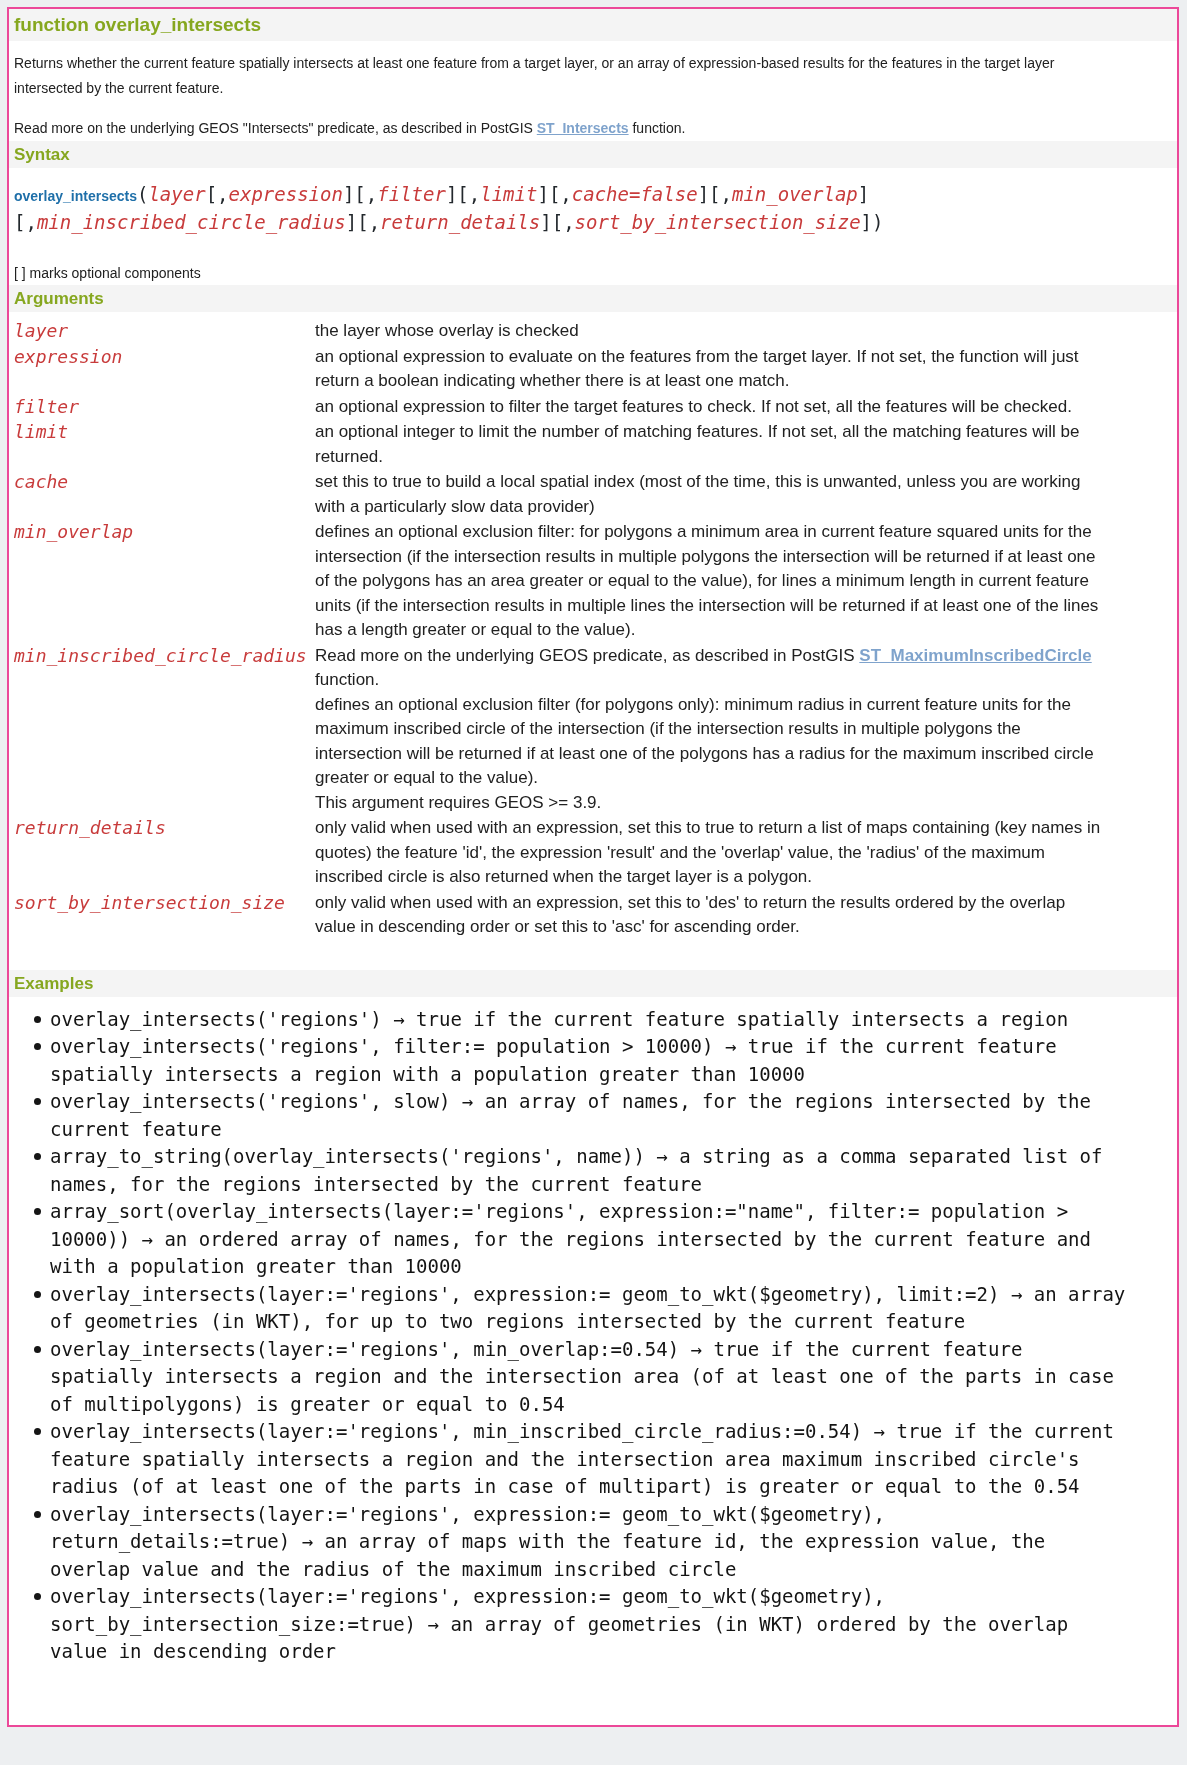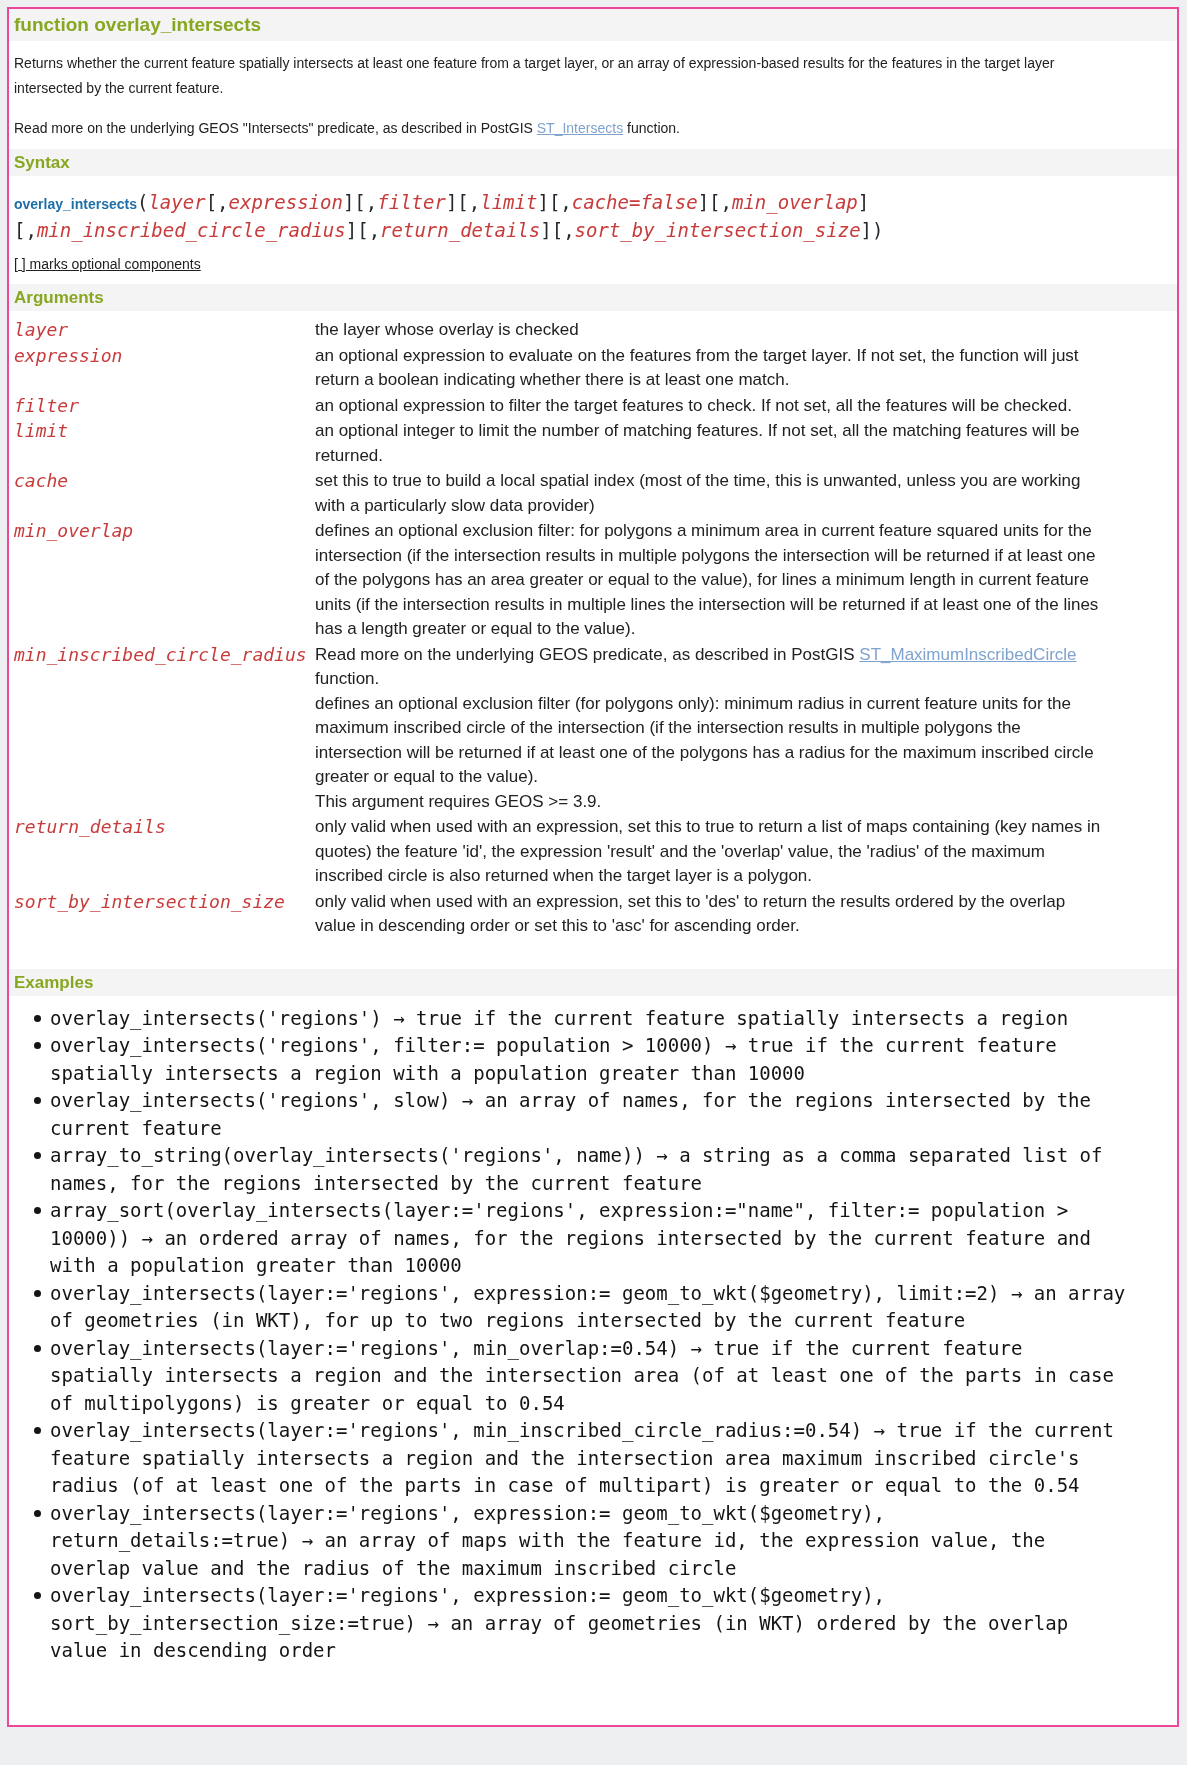--- a/index.html
+++ b/index.html
@@ -17,37 +17,37 @@
   .titlebar{
     background:var(--header-bg,#f4f4f4);
     color:var(--accent-green,#86a71f);
     font-size:19px;font-weight:bold;line-height:20px;
     padding:6px 5px;
   }
   .bar{
     background:var(--header-bg,#f4f4f4);
     color:var(--accent-green,#86a71f);
     font-size:17px;font-weight:bold;line-height:19px;
-    padding:4px 5px;margin-top:8px;
+    padding:4px 5px;
   }
   .bar-examples{margin-top:30px;}
   .pad{padding:0 12px 0 5px;}
   .para{margin:10px 0 0 0;font-size:14px;line-height:24.5px;max-width:1075px;}
   .readmore{margin-top:16px;}
-  .link{color:var(--link-blue,#7fa3cc);text-decoration:underline;cursor:pointer;}
+  .link{color:var(--link-blue,#7fa3cc);text-decoration:underline;cursor:pointer;font-weight:bold;}
   .syntax{
     margin-top:13px;
     font-family:"DejaVu Sans Mono",monospace;
     font-size:19px;line-height:26px;color:#23282d;
     max-width:1153px;
   }
   .t-fn{font-family:"Liberation Sans",sans-serif;font-weight:bold;font-size:14px;color:var(--function-blue,#1e6fa9);}
   .t-p{font-style:italic;color:var(--parameter-red,#c83b3b);}
   .t-b{color:#23282d;}
-  .note{margin:9px 0 0 0;text-decoration:underline;}
+  .note{margin:26px 0 0 0;}
   .args{margin-top:7px;font-size:17px;line-height:24.5px;}
   .arg-row{display:flex;margin-bottom:1px;}
   .arg-name{
     flex:none;width:301px;
     font-family:"DejaVu Sans Mono",monospace;font-style:italic;
     font-size:18px;line-height:24.5px;
     color:var(--parameter-red,#c83b3b);
   }
   .arg-desc{width:790px;}
   .examples{

